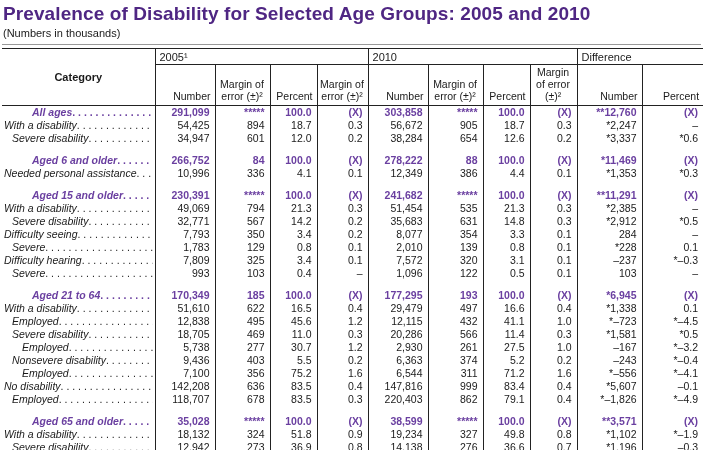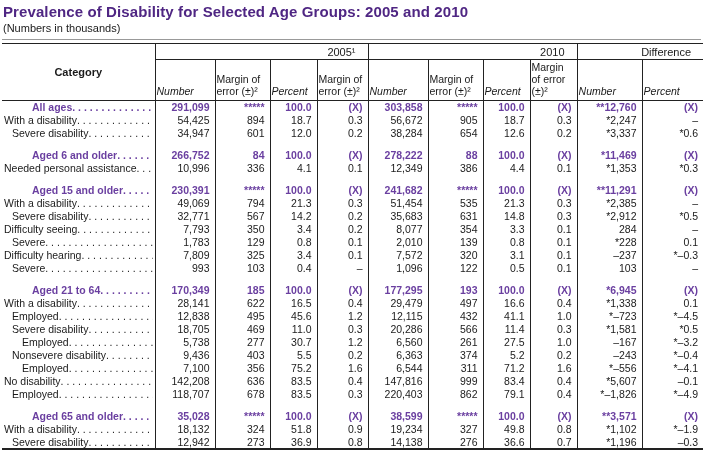--- a/index.html
+++ b/index.html
@@ -9,21 +9,21 @@
     --ink:#1a1a1a;
   }
   *{box-sizing:border-box;}
   html,body{margin:0;padding:0;}
   body{
     width:703px;height:450px;overflow:hidden;background:#fff;
     font-family:"Liberation Sans",sans-serif;color:var(--ink);
     padding:2px 0 0 2px;
   }
   .page-title{
-    color:var(--title-purple);font-weight:bold;font-size:15px;
+    color:var(--title-purple);font-weight:bold;font-size:19px;
     margin:1px 0 2px 1px;letter-spacing:.1px;
   }
   .page-subtitle{font-size:11px;margin:0 0 5px 1px;}
   .pre-rule{border-top:1px solid #999;width:699px;margin:0 0 3px 0;}
 
   table{
     border-collapse:collapse;table-layout:fixed;width:701px;
     border-top:1px solid var(--line);
     border-bottom:2.5px solid var(--line);
   }
@@ -31,34 +31,34 @@
   col.c-n1{width:60px;}  col.c-m1{width:55px;}
   col.c-p1{width:47px;}  col.c-m2{width:51px;}
   col.c-n2{width:60px;}  col.c-m3{width:55px;}
   col.c-p2{width:47px;}  col.c-m4{width:47px;}
   col.c-dn{width:65px;}  col.c-dp{width:61px;}
 
   th,td{margin:0;}
   .br{border-right:1px solid var(--line);}
 
   thead th{font-weight:normal;font-size:10.5px;color:var(--ink);}
-  th.grp{height:16px;border-bottom:1px solid var(--line);text-align:right;
-         font-size:11px;padding:1px 12px;}
+  th.grp{height:16px;border-bottom:1px solid var(--line);text-align:left;
+         font-size:11px;padding:1px 4px;}
   th.cat-h{border-bottom:1px solid var(--line);text-align:center;
            vertical-align:middle;font-size:11px;font-weight:bold;}
   th.sh{height:36px;vertical-align:bottom;border-bottom:1px solid var(--line);
         padding:1px 4px 3px 1px;line-height:1.15;}
-  th.sh-num{text-align:left;font-style:italic;}
-  th.sh-moe{text-align:left;padding-right:2px;}
+  th.sh-num{text-align:right;}
+  th.sh-moe{text-align:center;padding-right:2px;}
 
   tbody td{height:13px;font-size:10.5px;padding:0;}
   td.num{text-align:right;padding-right:5px;white-space:nowrap;}
   td.cat{padding:0 2px 0 0;}
   .catwrap{display:flex;align-items:baseline;overflow:hidden;}
-  .lbl{white-space:nowrap;}
+  .lbl{white-space:nowrap;font-style:italic;}
   .dots{flex:1;overflow:hidden;white-space:nowrap;color:inherit;}
   .dots::after{content:" . . . . . . . . . . . . . . . . . . . . . . . . . . . . . . . .";}
   .ind-g .catwrap{padding-left:30px;}
   .ind-0 .catwrap{padding-left:2px;}
   .ind-1 .catwrap{padding-left:10px;}
   .ind-2 .catwrap{padding-left:20px;}
 
   tr.group-row td{color:var(--purple);font-weight:bold;}
   tr.spacer td{height:9px;}
 </style>
@@ -378,21 +378,21 @@
         <td class="num br">*6,945</td>
         <td class="num">(X)</td>
       </tr>
       <tr class="data-row">
         <td class="cat br ind-0">
           <div class="catwrap">
             <span class="lbl">With a disability</span>
             <span class="dots"></span>
           </div>
         </td>
-        <td class="num br">28,141</td>
+        <td class="num br">51,610</td>
         <td class="num br">622</td>
         <td class="num br">16.5</td>
         <td class="num br">0.4</td>
         <td class="num br">29,479</td>
         <td class="num br">497</td>
         <td class="num br">16.6</td>
         <td class="num br">0.4</td>
         <td class="num br">*1,338</td>
         <td class="num">0.1</td>
       </tr>
@@ -436,21 +436,21 @@
         <td class="cat br ind-2">
           <div class="catwrap">
             <span class="lbl">Employed</span>
             <span class="dots"></span>
           </div>
         </td>
         <td class="num br">5,738</td>
         <td class="num br">277</td>
         <td class="num br">30.7</td>
         <td class="num br">1.2</td>
-        <td class="num br">6,560</td>
+        <td class="num br">2,930</td>
         <td class="num br">261</td>
         <td class="num br">27.5</td>
         <td class="num br">1.0</td>
         <td class="num br">–167</td>
         <td class="num">*–3.2</td>
       </tr>
       <tr class="data-row">
         <td class="cat br ind-1">
           <div class="catwrap">
             <span class="lbl">Nonsevere disability</span>

